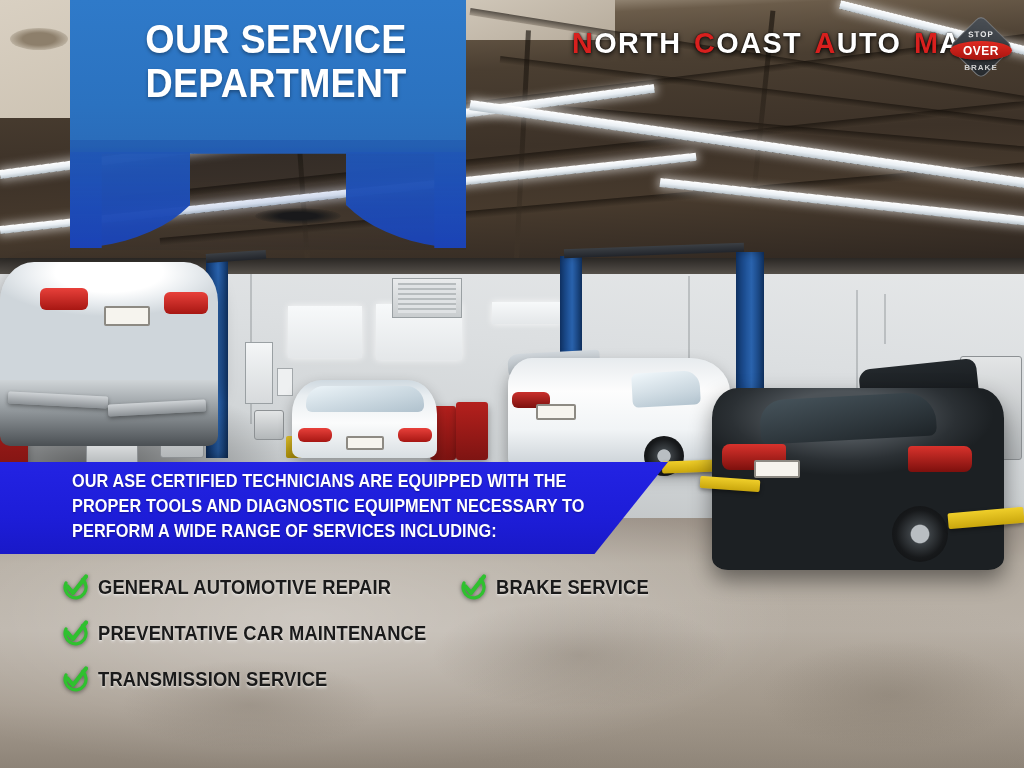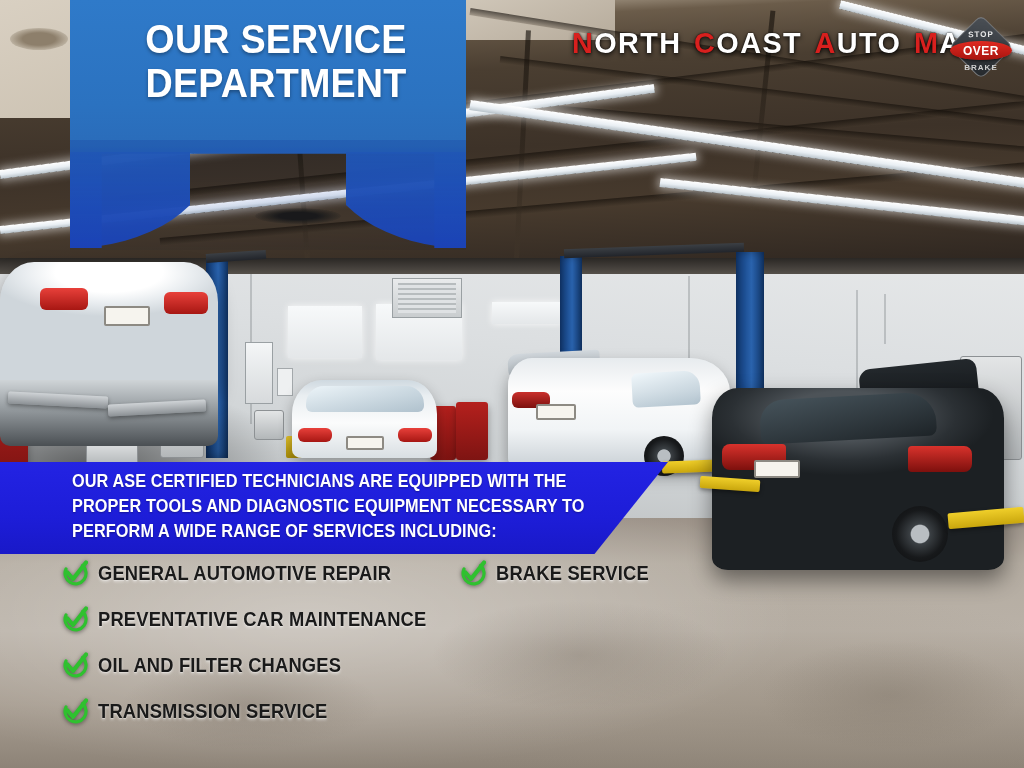--- a/index.html
+++ b/index.html
@@ -307,21 +307,21 @@
     line-height:1.42;
     letter-spacing:.1px;
     transform:scaleX(.93);
     transform-origin:left top;
     text-shadow:0 1px 2px rgba(0,0,0,.3);
     white-space:pre-line;
   }
 
   
   .services{
-    position:absolute; left:0; top:550px; width:1024px; height:190px;
+    position:absolute; left:0; top:564px; width:1024px; height:190px;
   }
   .col{ position:absolute; top:0; }
   .col-left{ left:62px; width:400px; }
   .col-right{ left:460px; width:540px; }
 
   .svc-item{
     display:flex; align-items:center;
     height:46px;
   }
   .check-icon{
@@ -508,29 +508,20 @@
         </span>
         <span class="svc-label">PREVENTATIVE CAR MAINTENANCE</span>
       </div>
       <div class="svc-item">
         <span class="check-icon">
           <svg viewBox="0 0 26 26" width="26" height="26" aria-hidden="true">
             <path d="M4 9 A10.5 10.5 0 1 0 20.5 5.5" fill="none" stroke="#2fc12f" stroke-width="3.2" stroke-linecap="round"></path>
             <path d="M5.5 12.5 L11 19 L24 2.5" fill="none" stroke="#2fc12f" stroke-width="4.2" stroke-linecap="round" stroke-linejoin="round"></path>
           </svg>
         </span>
-        <span class="svc-label">OIL AND FILTER CHANGES</span>
-      </div>
-      <div class="svc-item">
-        <span class="check-icon">
-          <svg viewBox="0 0 26 26" width="26" height="26" aria-hidden="true">
-            <path d="M4 9 A10.5 10.5 0 1 0 20.5 5.5" fill="none" stroke="#2fc12f" stroke-width="3.2" stroke-linecap="round"></path>
-            <path d="M5.5 12.5 L11 19 L24 2.5" fill="none" stroke="#2fc12f" stroke-width="4.2" stroke-linecap="round" stroke-linejoin="round"></path>
-          </svg>
-        </span>
         <span class="svc-label">TRANSMISSION SERVICE</span>
       </div>
     </div>
 
     <div class="col col-right">
       <div class="svc-item">
         <span class="check-icon">
           <svg viewBox="0 0 26 26" width="26" height="26" aria-hidden="true">
             <path d="M4 9 A10.5 10.5 0 1 0 20.5 5.5" fill="none" stroke="#2fc12f" stroke-width="3.2" stroke-linecap="round"></path>
             <path d="M5.5 12.5 L11 19 L24 2.5" fill="none" stroke="#2fc12f" stroke-width="4.2" stroke-linecap="round" stroke-linejoin="round"></path>

